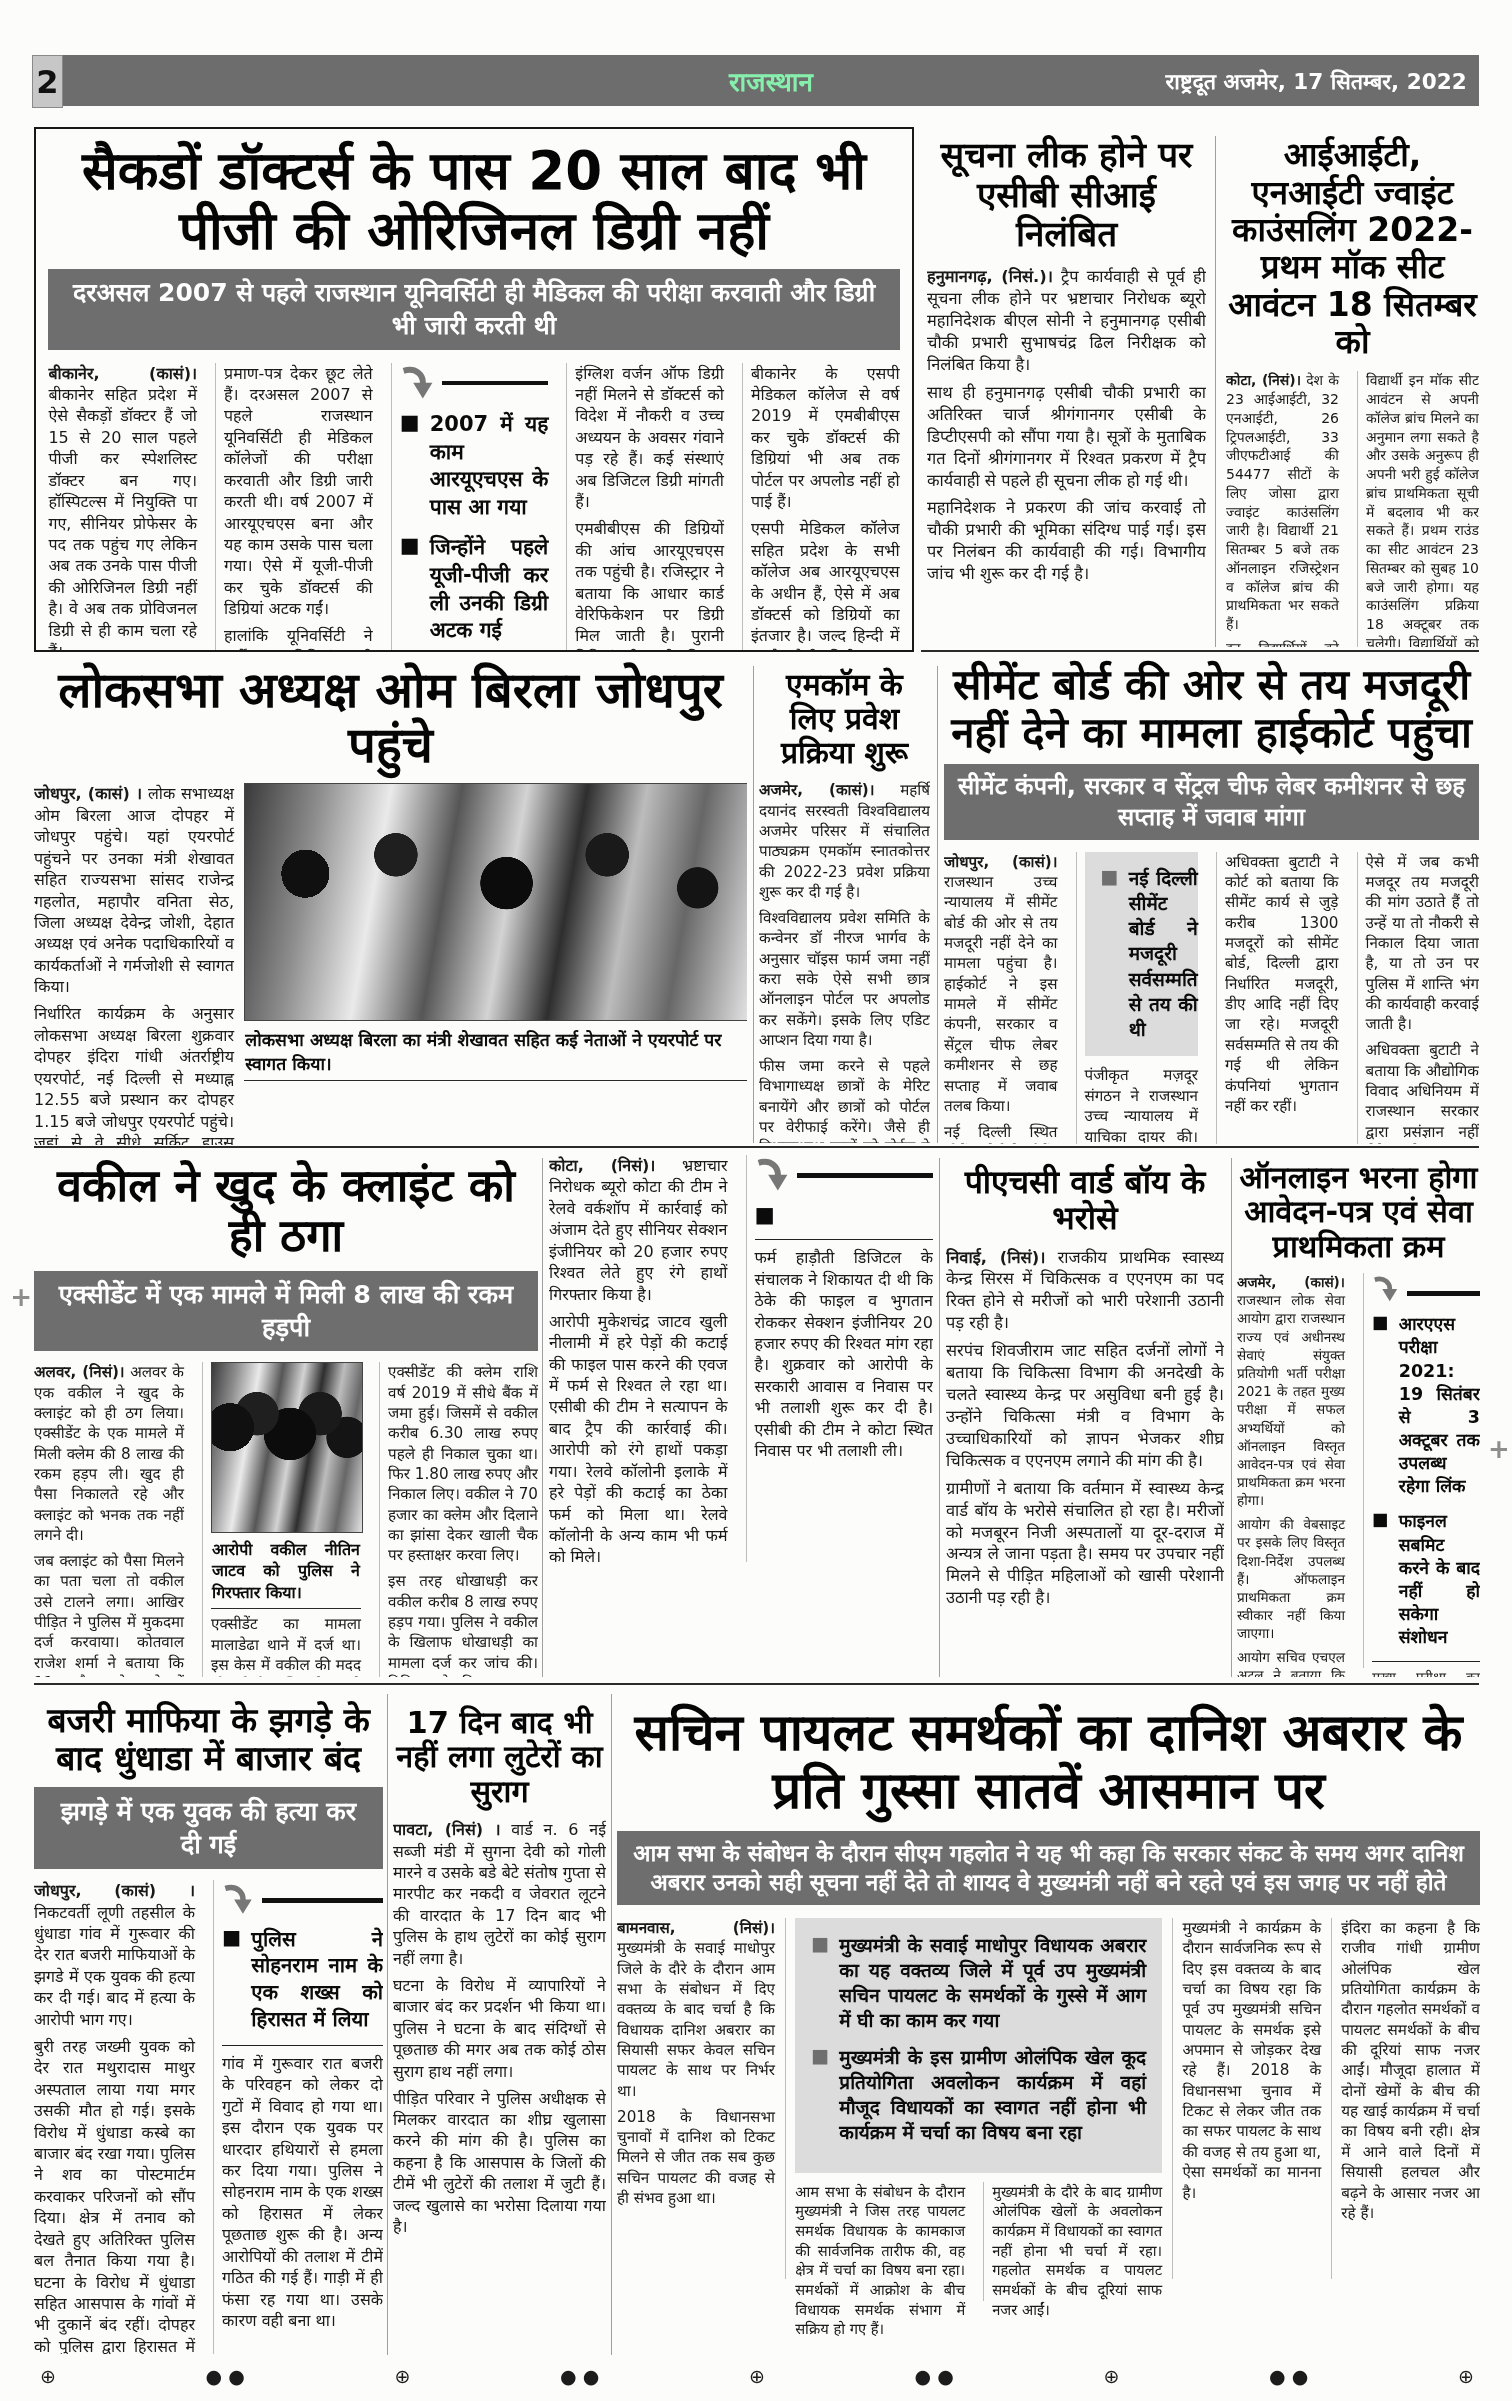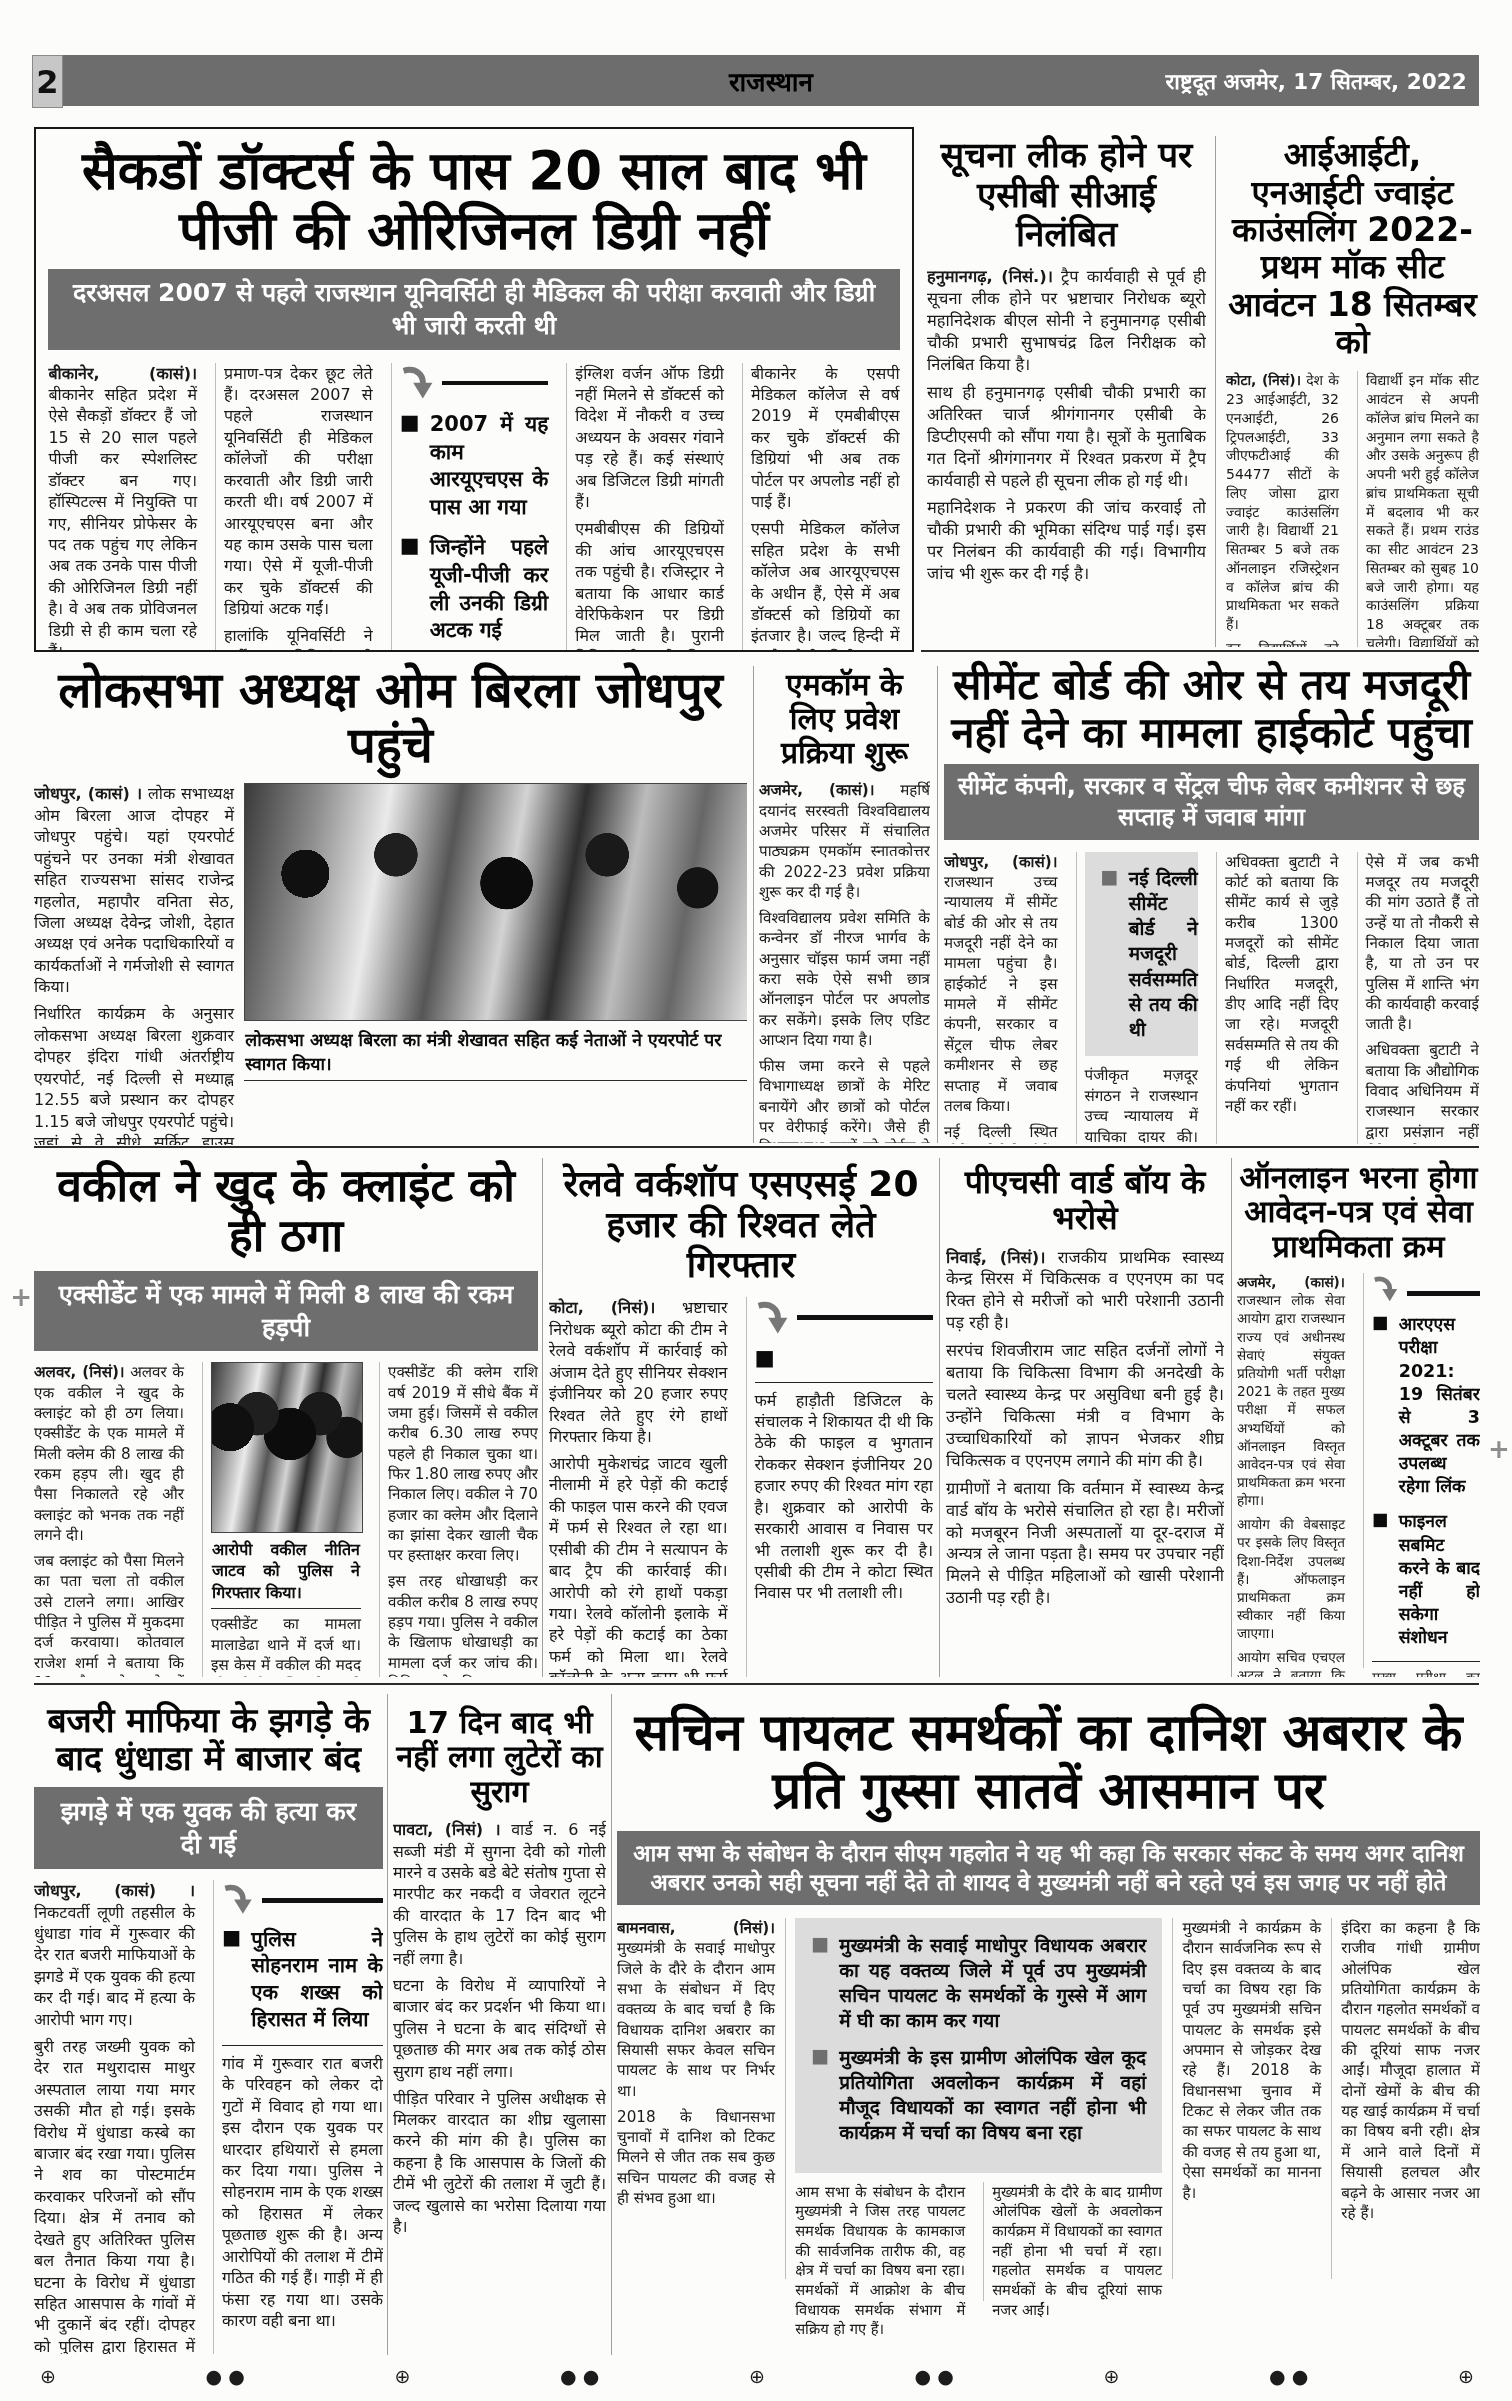--- a/index.html
+++ b/index.html
@@ -3,21 +3,21 @@
 <meta charset="utf-8">
 <style>
   html,body{margin:0;padding:0;background:#d9d9d9;}
   #page{position:relative;width:1512px;height:2401px;background:#fcfcfb;
         font-family:"DejaVu Sans","Liberation Sans",sans-serif;color:#141414;overflow:hidden;}
   
   .mast-bar{position:absolute;left:63px;top:55px;width:1416px;height:51px;background:#6d6d6d;
             display:flex;align-items:center;justify-content:center;}
   .mast-num{position:absolute;left:32px;top:55px;width:29px;height:51px;background:#c7c7c7;border:1.1px solid #8a8a8a;
             display:flex;align-items:center;justify-content:center;font-size:32px;font-weight:bold;color:#111;}
-  .mast-section{color:#000000;font-size:26px;font-weight:bold;}
+  .mast-section{color:#86efac;font-size:26px;font-weight:bold;}
   .mast-edition{position:absolute;right:12.4px;top:0;height:51px;display:flex;align-items:center;color:#fff;font-size:21.5px;font-weight:bold;}
   
   .hrule{position:absolute;background:#2b2b2b;height:1.7px;}
   .vrule{position:absolute;background:#9f9f9f;width:1.1px;}
   
   .story{position:absolute;overflow:hidden;}
   .hl{font-weight:bold;text-align:center;color:#050505;line-height:1.13;margin:0;}
   .graybar{background:#6e6e6e;color:#fff;font-weight:bold;text-align:center;line-height:1.3;}
   .body{font-size:16px;line-height:1.34;text-align:justify;color:#191919;}
   .body p{margin:0 0 5.6px 0;}
@@ -228,21 +228,20 @@
           </div>
       </div>
       <div class="col">
           <p>एक्सीडेंट की क्लेम राशि वर्ष 2019 में सीधे बैंक में जमा हुई। जिसमें से वकील करीब 6.30 लाख रुपए पहले ही निकाल चुका था। फिर 1.80 लाख रुपए और निकाल लिए। वकील ने 70 हजार का क्लेम और दिलाने का झांसा देकर खाली चैक पर हस्ताक्षर करवा लिए।</p>
           <p>इस तरह धोखाधड़ी कर वकील करीब 8 लाख रुपए हड़प गया। पुलिस ने वकील के खिलाफ धोखाधड़ी का मामला दर्ज कर जांच की। नितिन को गिरफ्तार कर लिया गया।</p>
         </div>
     </div>
   </div>
 
   <div class="story" style="left:549px;top:1155px;width:384px;height:522px;">
-    <h1 class="hl" style="font-size:36px;margin:9px 0 11.3px 0;">रेलवे वर्कशॉप एसएसई 20 हजार की रिश्वत लेते गिरफ्तार</h1>
     <div class="cols body" style="height:407px;font-size:16px;">
       <div class="col">
         <p class="lead"><strong>कोटा, (निसं)।</strong><span> भ्रष्टाचार निरोधक ब्यूरो कोटा की टीम ने रेलवे वर्कशॉप में कार्रवाई को अंजाम देते हुए सीनियर सेक्शन इंजीनियर को 20 हजार रुपए रिश्वत लेते हुए रंगे हाथों गिरफ्तार किया है।</span></p>
         <div>
             <p>आरोपी मुकेशचंद्र जाटव खुली नीलामी में हरे पेड़ों की कटाई की फाइल पास करने की एवज में फर्म से रिश्वत ले रहा था। एसीबी की टीम ने सत्यापन के बाद ट्रैप की कार्रवाई की। आरोपी को रंगे हाथों पकड़ा गया। रेलवे कॉलोनी इलाके में हरे पेड़ों की कटाई का ठेका फर्म को मिला था। रेलवे कॉलोनी के अन्य काम भी फर्म को मिले।</p>
           </div>
       </div>
       <div class="col">
         <div class="arrowhead">
           <svg width="36" height="36" viewBox="0 0 60 60">

